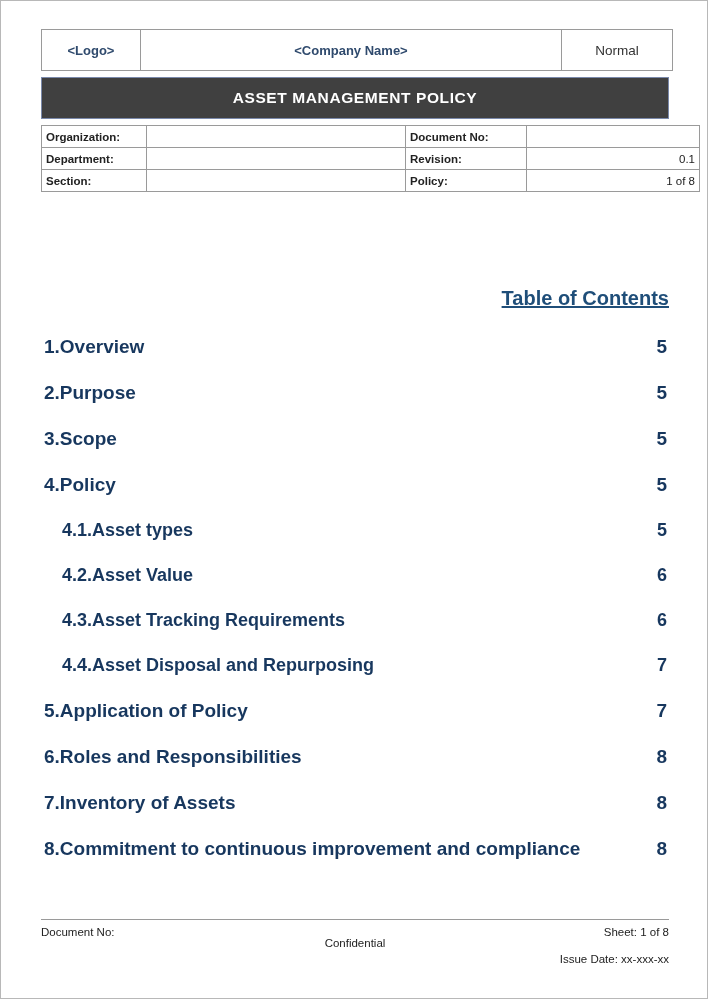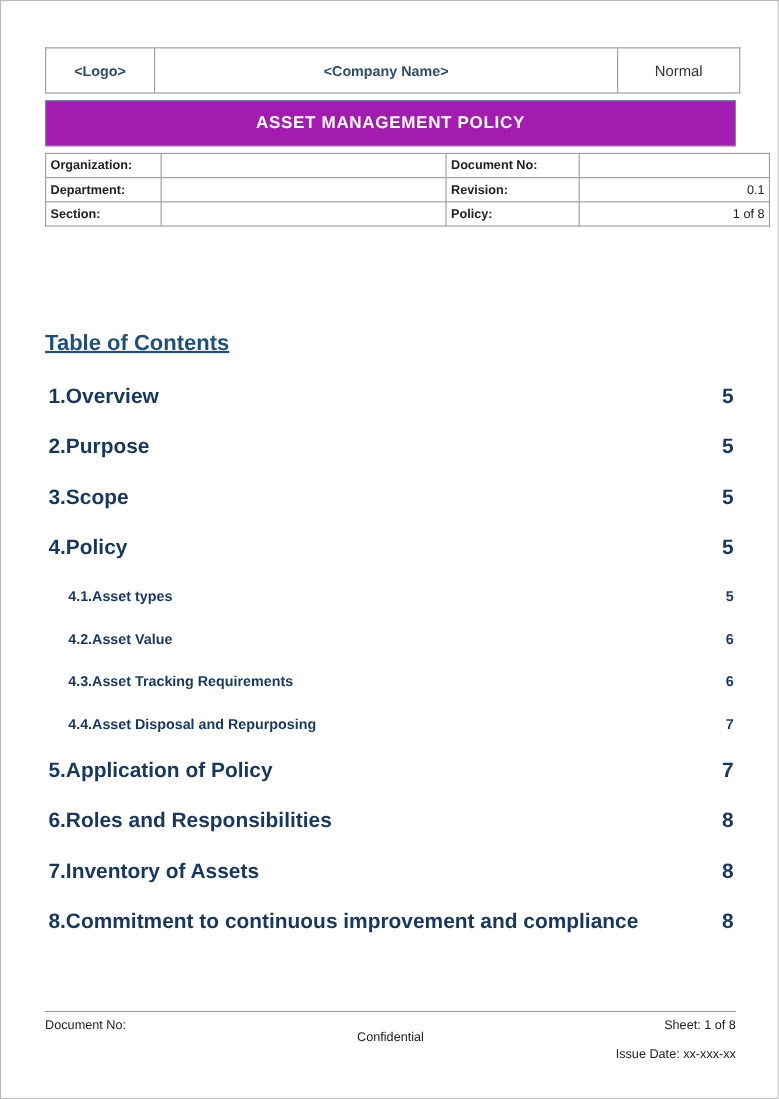--- a/index.html
+++ b/index.html
@@ -19,21 +19,21 @@
     left: 0; top: 0;
     width: 708px;
     height: 999px;
     box-sizing: border-box;
     border: 1px solid #b8b8b8;
     background: #ffffff;
   }
   .content {
     position: absolute;
     left: 40px;
-    top: 42px;
+    top: 28px;
     width: 628px;
   }
 
   
   table.hdr {
     border-collapse: collapse;
     width: 628px;
     table-layout: fixed;
   }
   table.hdr td {
@@ -49,21 +49,21 @@
     font-weight: bold;
   }
   .cell-logo { width: 98px; }
   .cell-company { width: 420px; }
   .cell-normal { width: 110px; color: #333 !important; font-weight: normal !important; font-size: 13.5px !important;}
 
   .title-band {
     width: 628px;
     height: 42px;
     margin-top: 6px;
-    background: #a21caf;
+    background: #404040;
     border: 1px solid #7a89ab;
     box-sizing: border-box;
     display: flex;
     align-items: center;
     justify-content: center;
   }
   .title-band span {
     color: #ffffff;
     font-size: 15.5px;
     font-weight: bold;
@@ -84,42 +84,42 @@
     color: #222;
   }
   td.lbl { font-weight: bold; width: 96px; }
   td.val1 { width: 250px; }
   td.lbl2 { font-weight: bold; width: 112px; }
   td.val2 { width: 164px; font-weight: normal; text-align: right; }
 
   
   .toc-title {
     margin-top: 95px;
-    text-align: left;
+    text-align: right;
     color: #1f4e79;
     font-size: 20px;
     font-weight: bold;
     text-decoration: underline;
   }
   .toc {
     margin-top: 26px;
   }
   .toc-row {
     display: flex;
     justify-content: space-between;
     align-items: baseline;
     font-size: 19px;
     color: #17375e;
     font-weight: bold;
     margin-bottom: 24px;
     padding-left: 3px;
   }
   .toc-row.sub {
     padding-left: 21px;
-    font-size: 13px;
+    font-size: 18px;
     margin-bottom: 24px;
   }
   .toc-label { white-space: nowrap; }
   .toc-page { white-space: nowrap; padding-right: 2px; }
 
   
   .footer {
     position: absolute;
     left: 40px;
     top: 918px;

